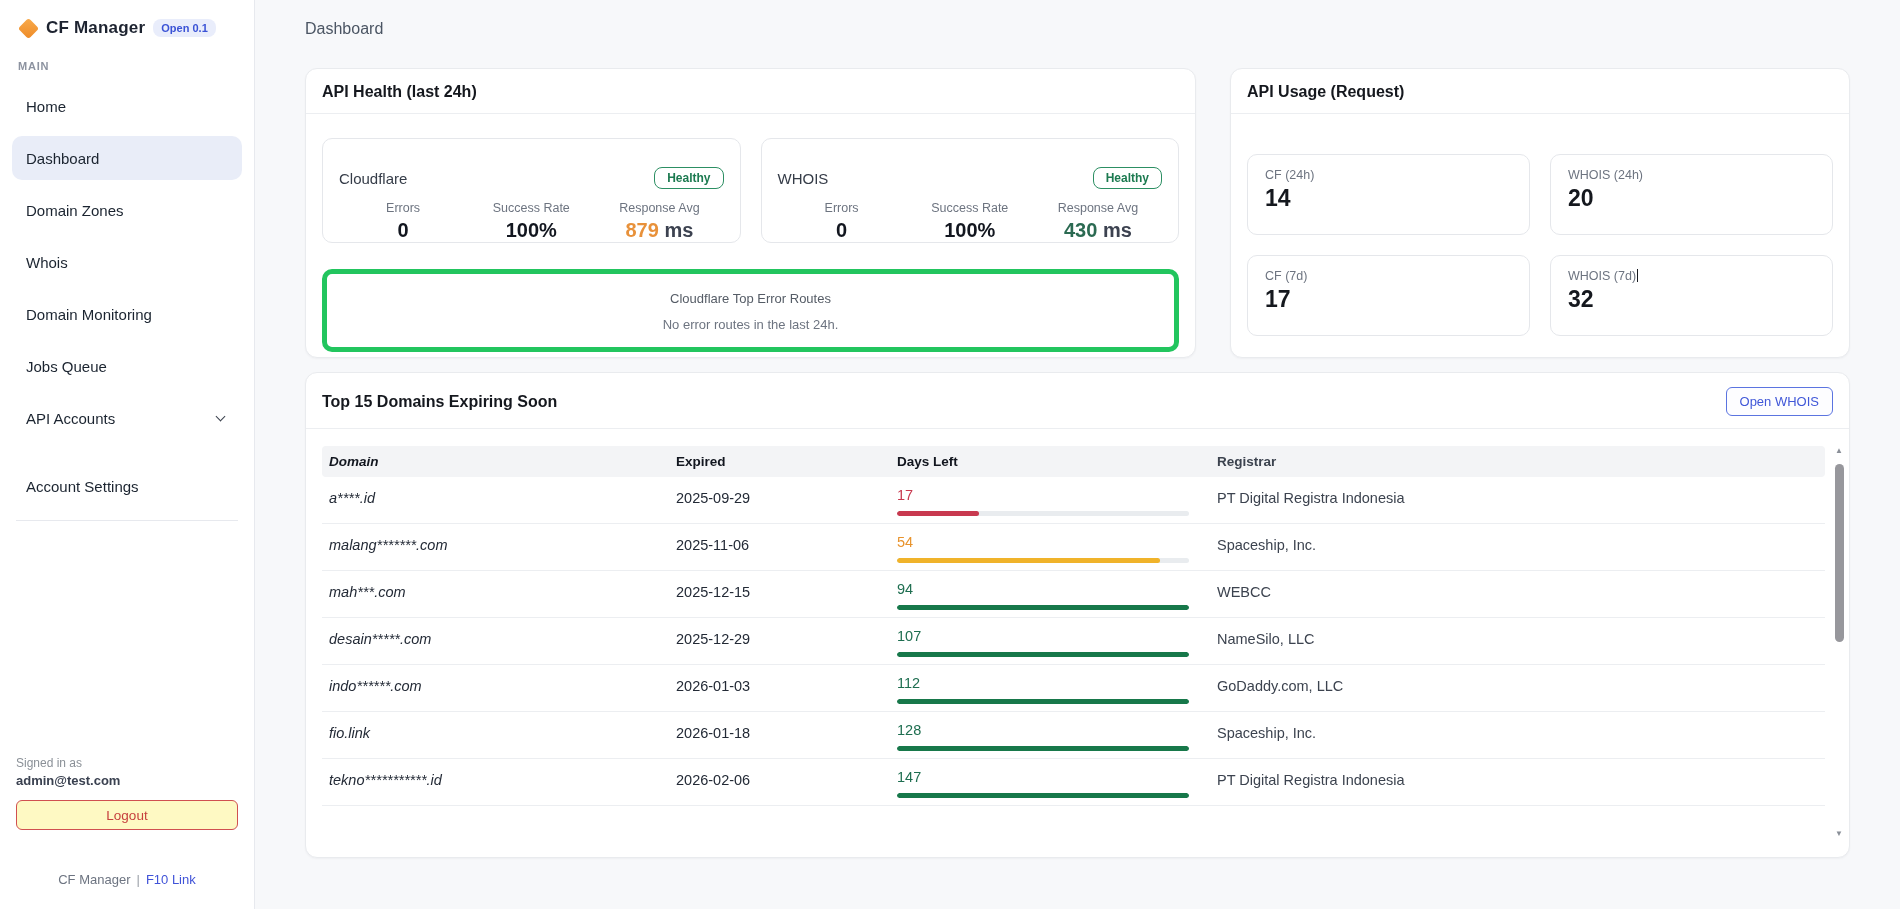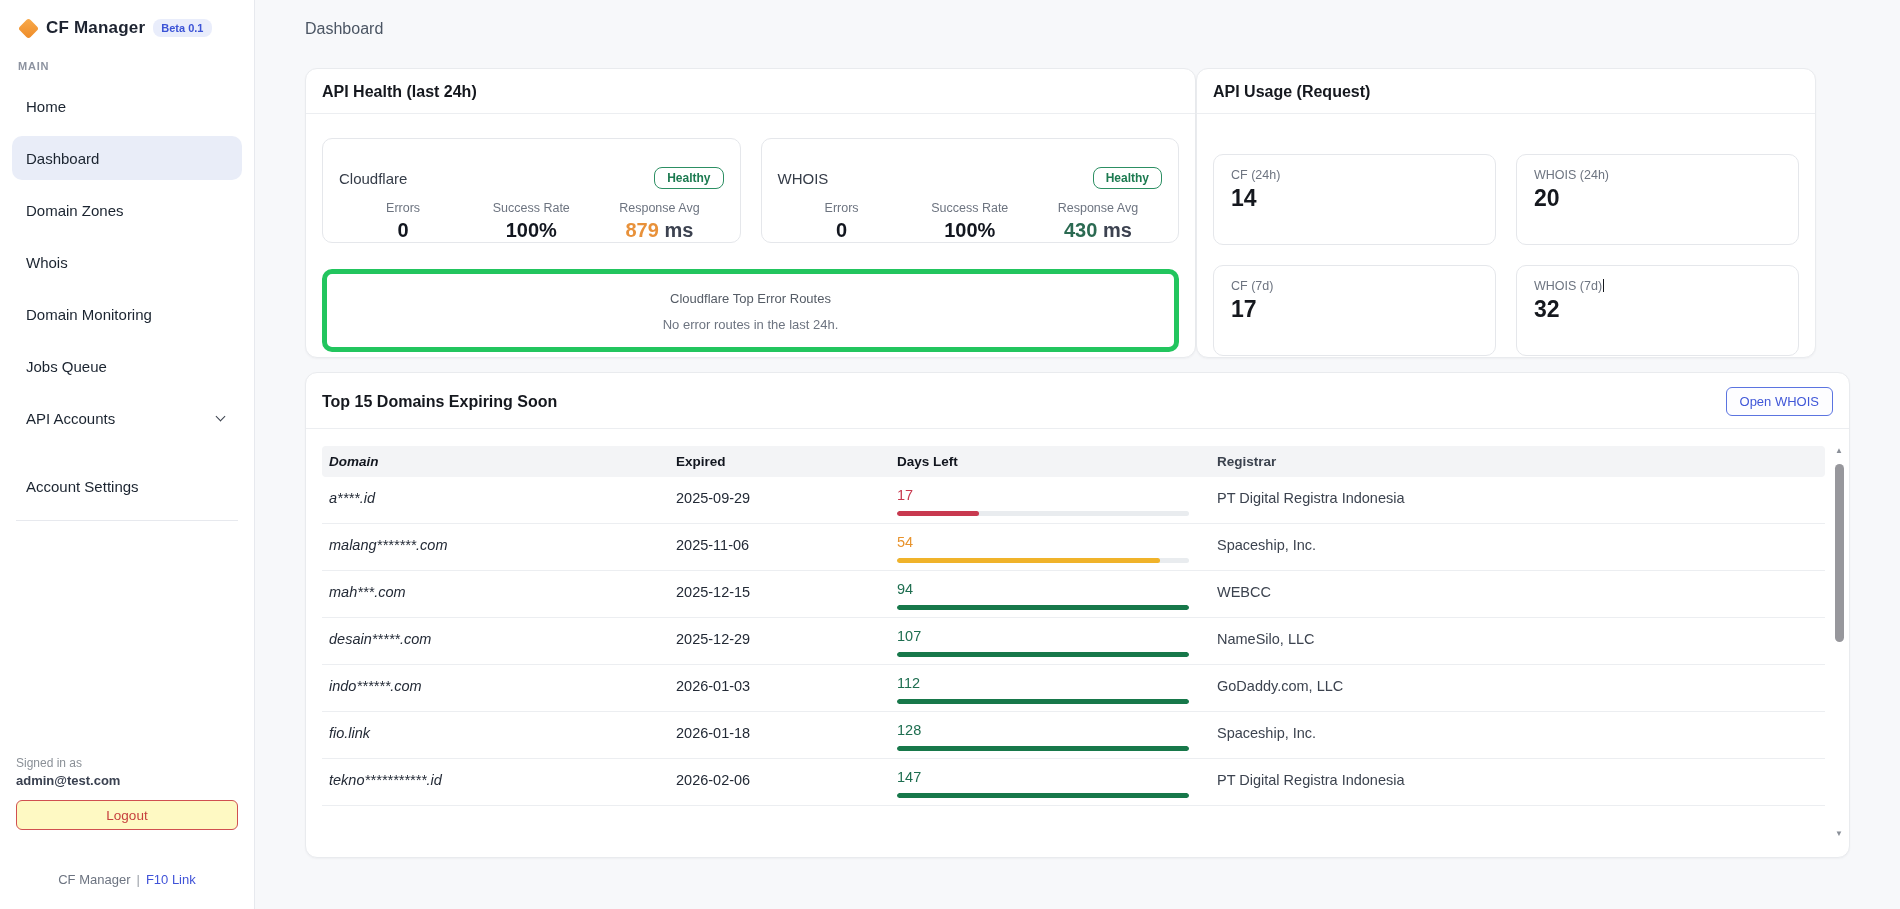--- a/index.html
+++ b/index.html
@@ -57,21 +57,21 @@
     margin-top:42px; text-align:center; font-size:13px; color:#6d7481;
     padding-bottom:4px;
   }
   .side-footer .sep { color:#9aa0a8; margin:0 6px; }
   .side-footer a { color:#4053d8; text-decoration:none; cursor:pointer; }
 
   
   .main { flex:1; padding:20px 48px 0 50px; overflow:hidden; }
   .page-title { font-size:16px; color:#4b5563; margin-bottom:30px; }
 
-  .cards-row { display:flex; }
+  .cards-row { display:flex; gap:34px; }
   .card {
     background:#ffffff; border:1px solid #e9ebee; border-radius:12px;
     box-shadow:0 1px 2px rgba(16,24,40,.04);
   }
   .card-title-row {
     padding:14px 16px 12px 16px; border-bottom:1px solid #eceef1;
     display:flex; align-items:center; justify-content:space-between;
   }
   .card-title { font-size:16px; font-weight:bold; color:#15181e; }
 
@@ -99,21 +99,21 @@
     text-align:center; padding:17px 10px; height:83px;
   }
   .error-box-title { font-size:13px; color:#555c66; }
   .error-box-empty { font-size:13px; color:#6d7480; margin-top:11px; }
 
   
   .usage-card { width:620px; height:290px; }
   .usage-grid {
     display:grid; grid-template-columns:1fr 1fr; gap:20px; padding:40px 16px 16px 16px;
   }
-  .usage-box { border:1px solid #e5e7eb; border-radius:10px; padding:13px 17px; height:91px; }
+  .usage-box { border:1px solid #e5e7eb; border-radius:10px; padding:13px 17px; height:81px; }
   .usage-label { font-size:12.5px; color:#6d7480; }
   .usage-value { font-size:23px; font-weight:bold; color:#15181e; margin-top:3px; }
   .text-cursor {
     display:inline-block; width:1px; height:13px; background:#15181e;
     vertical-align:-2px; margin-left:1px;
   }
 
   
   .table-card { margin-top:14px; width:1545px; height:486px; overflow:hidden; }
   .open-whois-btn {
@@ -158,21 +158,21 @@
 </style>
 </head>
 <body>
 
 <div class="app">
 
   <aside class="sidebar">
     <div class="brand">
       <span class="logo"></span>
       <span class="brand-name">CF Manager</span>
-      <span class="beta">Beta 0.1</span>
+      <span class="beta">Open 0.1</span>
     </div>
     <div class="section-label">MAIN</div>
 
     <nav class="nav" id="nav-items">
       <div class="nav-item">
         <span>Home</span>
 
       </div>
 
       <div class="nav-item active">

